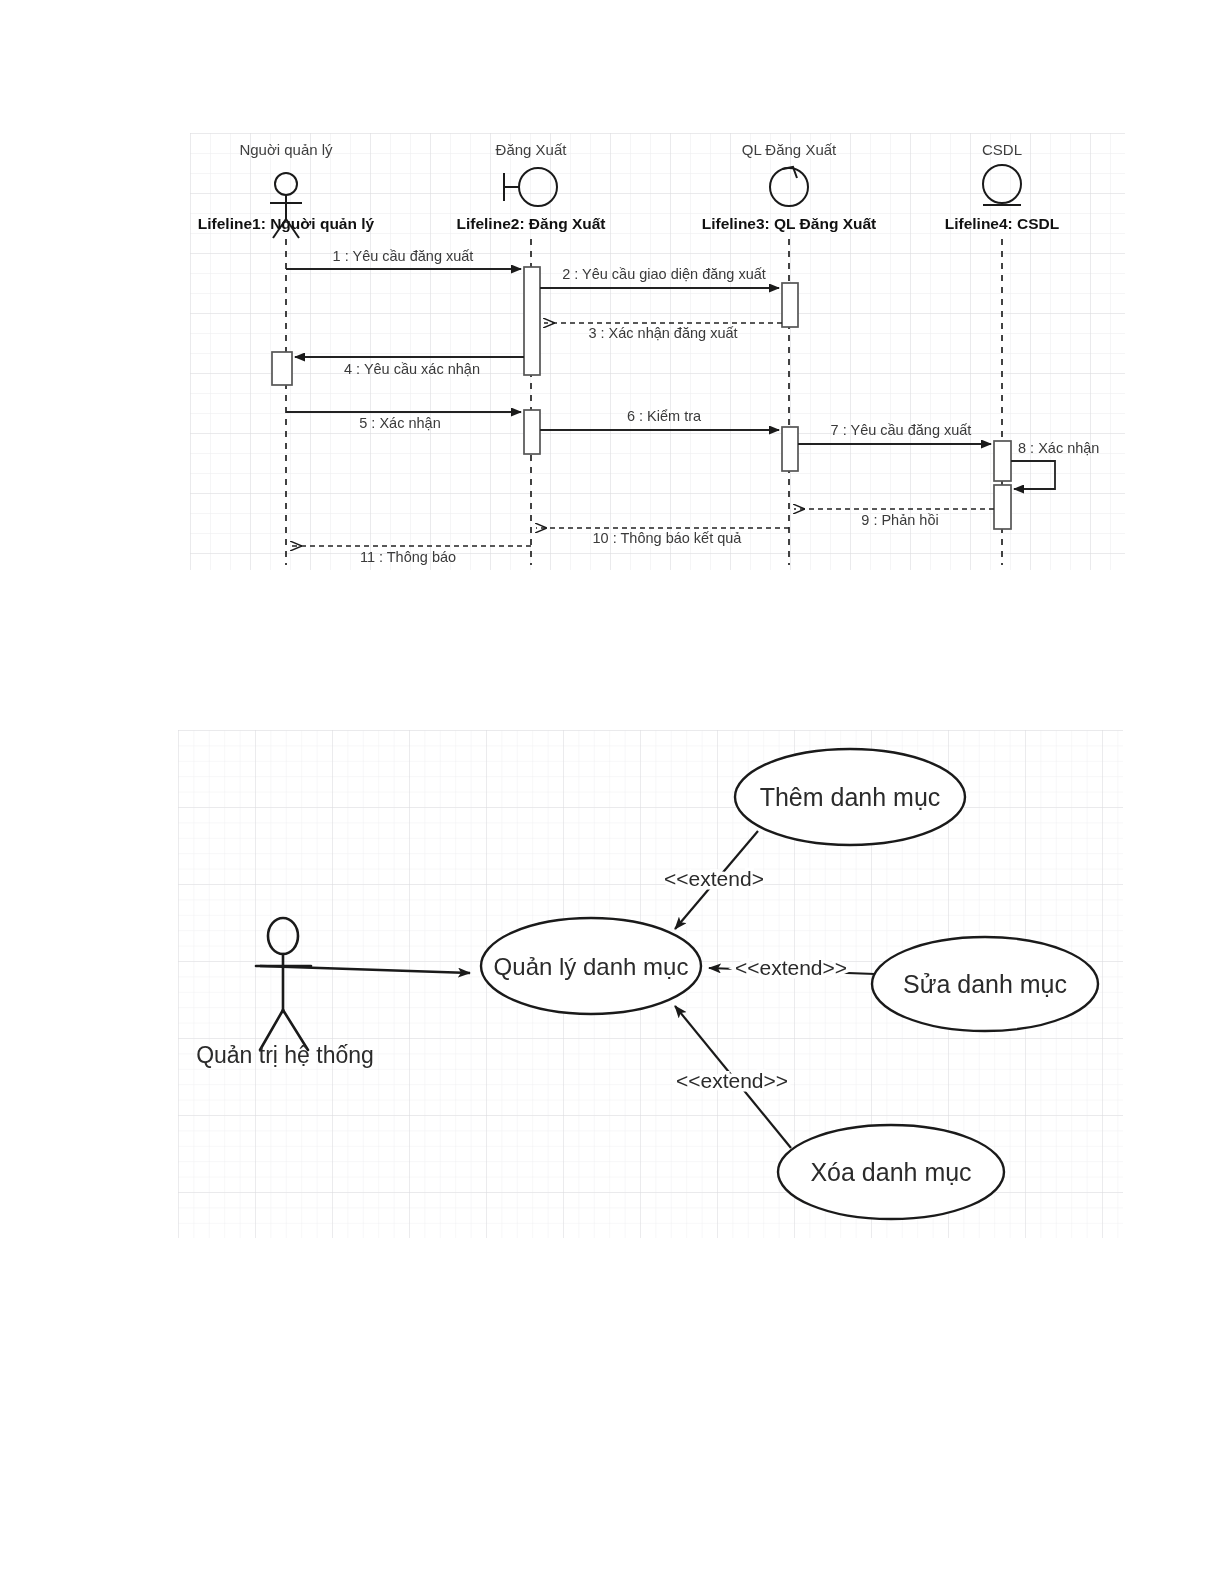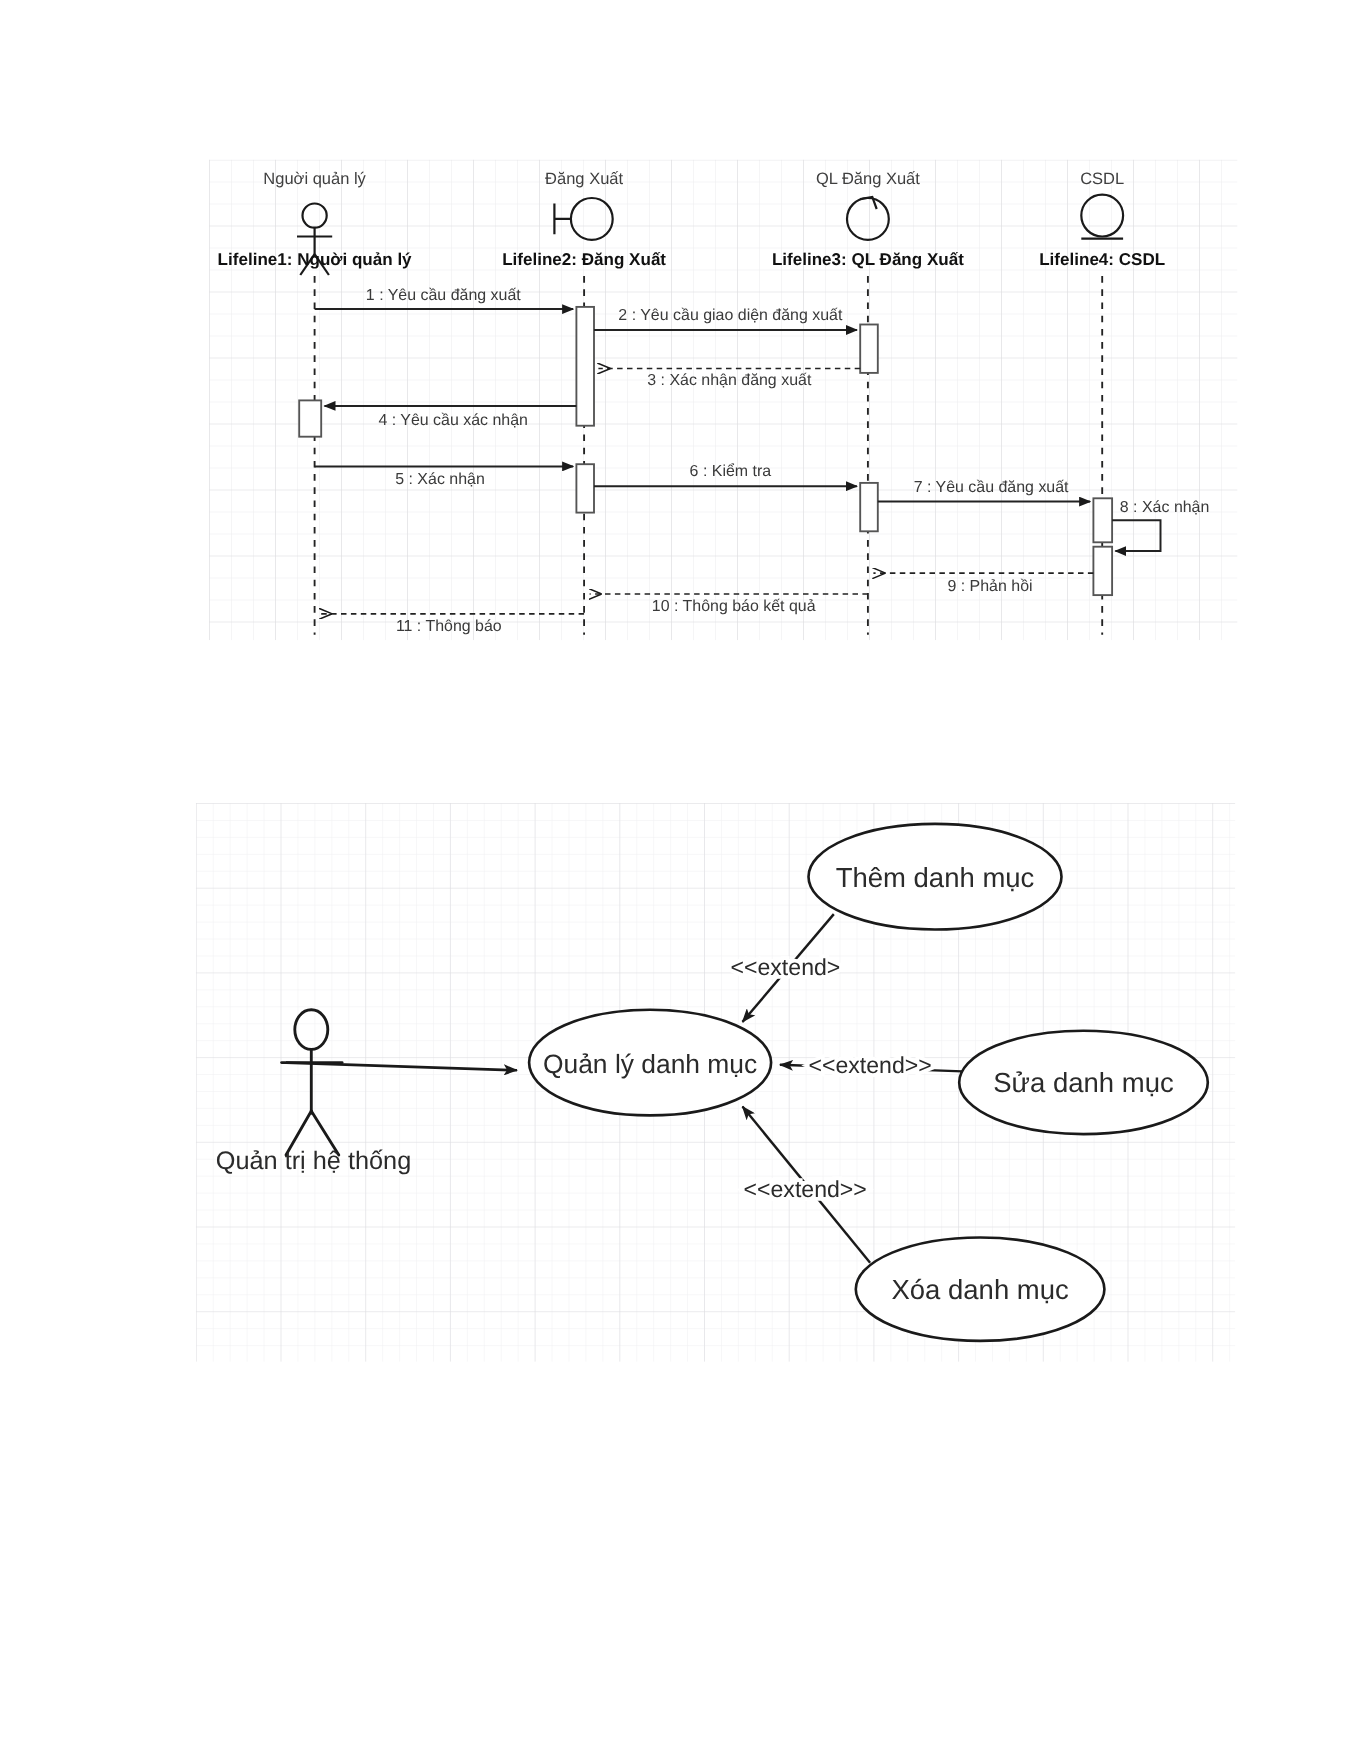--- a/index.html
+++ b/index.html
@@ -8,21 +8,21 @@
     font-family:"Liberation Sans","DejaVu Sans",sans-serif;
     position:relative;overflow:hidden;
   }
   .canvas{position:absolute;}
   svg{display:block;}
   text{font-family:"Liberation Sans","DejaVu Sans",sans-serif;}
 </style>
 </head>
 <body>
 
-<div class="canvas" style="left:190px;top:145px;width:935px;height:437px;">
+<div class="canvas" style="left:190px;top:133px;width:935px;height:437px;">
 <svg width="935" height="437" viewBox="0 0 935 437" xmlns="http://www.w3.org/2000/svg">
   <defs>
     <pattern id="sqMinor" width="20" height="20" patternUnits="userSpaceOnUse">
       <path d="M20 0 L0 0 0 20" fill="none" stroke="#ececee" stroke-width="1"></path>
     </pattern>
     <pattern id="sqMajor" width="60" height="60" patternUnits="userSpaceOnUse">
       <rect width="60" height="60" fill="url(#sqMinor)"></rect>
       <path d="M60 0 L0 0 0 60" fill="none" stroke="#dedee0" stroke-width="1"></path>
     </pattern>
     <marker id="fArr" markerWidth="11" markerHeight="9" refX="10" refY="4.5" orient="auto" markerUnits="userSpaceOnUse">

